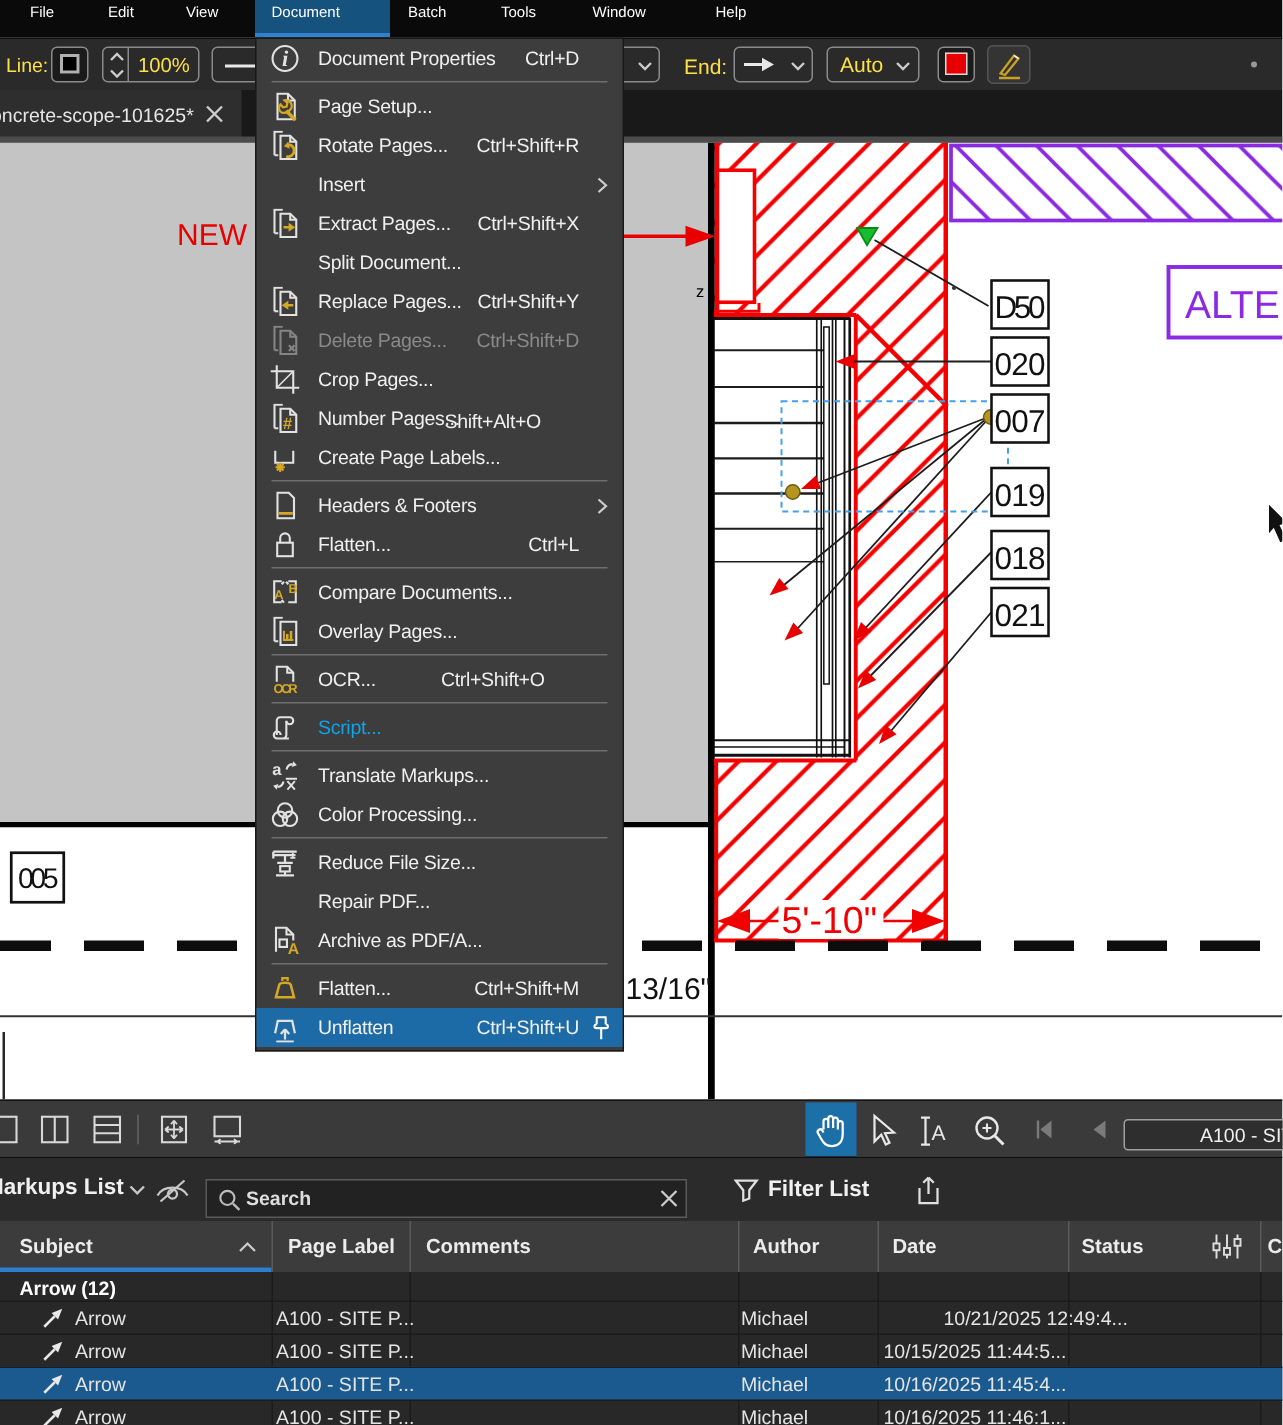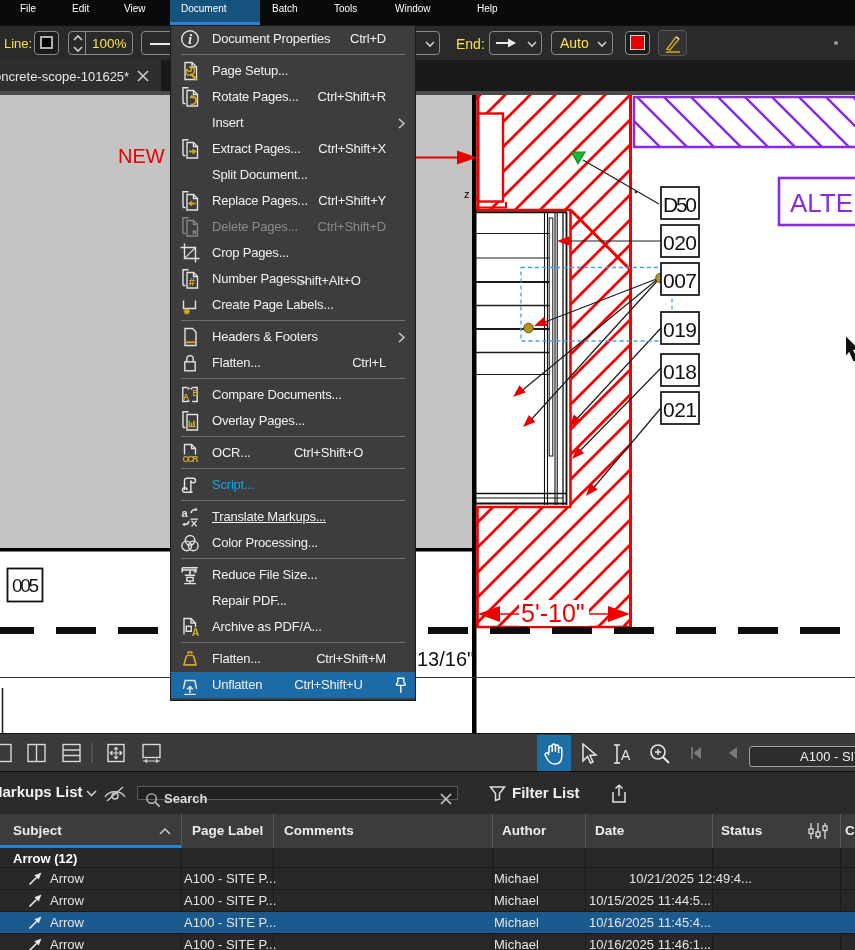--- a/index.html
+++ b/index.html
@@ -227,21 +227,21 @@
 <div class="abs" style="left:0;top:771px;width:855px;height:43px;background:#2b2b2b;border-top:1px solid #0f0f0f;color:#f0f0f0;">
 <span class="abs" style="left:-10px;top:11px;font-size:15px;font-weight:bold;">Markups List</span>
 <svg class="abs" style="left:85px;top:17px" width="13" height="9" viewBox="0 0 13 9">
       <path d="M2,2 L6.5,6.5 L11,2" stroke="#c8c8c8" stroke-width="1.6" fill="none"></path>
     </svg>
 <svg class="abs" style="left:103px;top:13px" width="24" height="18" viewBox="0 0 24 18">
       <path d="M2,12 C6,5 18,5 22,12" fill="none" stroke="#c8c8c8" stroke-width="1.5"></path>
       <circle cx="12" cy="11" r="3" fill="none" stroke="#c8c8c8" stroke-width="1.5"></circle>
       <path d="M4,16 L20,2" stroke="#c8c8c8" stroke-width="1.5"></path>
     </svg>
-<div class="abs" style="left:137px;top:14px;width:321px;height:14px;background:#222;border:1px solid #5a5a5a;">
+<div class="abs" style="left:137px;top:14px;width:321px;height:26px;background:#222;border:1px solid #5a5a5a;">
 <svg class="abs" style="left:7px;top:5px" width="16" height="16" viewBox="0 0 17 17">
         <circle cx="7" cy="7" r="5" fill="none" stroke="#bbb" stroke-width="1.5"></circle>
         <path d="M11,11 L15.5,15.5" stroke="#bbb" stroke-width="1.7"></path>
       </svg>
 <span class="abs" style="left:26px;top:4px;font-size:13px;font-weight:bold;color:#ddd;">Search</span>
 <svg class="abs" style="left:301px;top:5px" width="14" height="14" viewBox="0 0 14 14">
         <path d="M2,2 L12,12 M12,2 L2,12" stroke="#ccc" stroke-width="1.5"></path>
       </svg>
 </div>
 <svg class="abs" style="left:489px;top:13px" width="17" height="17" viewBox="0 0 17 17">
@@ -444,21 +444,21 @@
 <span class="abs" style="left:41px;top:451px;color:#0ea5e9;white-space:nowrap;">Script...</span>
 <div class="abs" style="left:10px;top:474px;width:224px;height:1px;background:#6e6e6e;"></div>
 <svg class="abs" style="left:9px;top:481px" width="20" height="20" viewBox="0 0 20 20">
       <text x="1.5" y="9.5" font-size="11" font-weight="bold" fill="#e2e2e2">a</text>
       <path d="M10.5,12.2 h7.5 M11.6,13.8 l5,5.6 M16.6,13.8 l-5,5.6" stroke="#e2e2e2" stroke-width="1.3" fill="none"></path>
       <path d="M11,6 a4.5,4.5 0 0 1 4,-3.6" stroke="#e2e2e2" fill="none" stroke-width="1.4"></path>
       <path d="M15.5,0.5 l2.4,2.6 l-3.4,1.2 Z" fill="#e2e2e2" stroke="none"></path>
       <path d="M9,14 a4.5,4.5 0 0 1 -4,3.6" stroke="#e2e2e2" fill="none" stroke-width="1.4"></path>
       <path d="M4.5,19.5 l-2.4,-2.6 l3.4,-1.2 Z" fill="#e2e2e2" stroke="none"></path>
     </svg>
-<span class="abs" style="left:41px;top:483px;color:#f0f0f0;white-space:nowrap;text-decoration:underline;">Translate Markups...</span>
+<span class="abs" style="left:41px;top:483px;color:#f0f0f0;white-space:nowrap;">Translate Markups...</span>
 <svg class="abs" style="left:9px;top:507px" width="20" height="20" viewBox="0 0 20 20">
       <circle cx="10" cy="7.3" r="4.8" stroke="#e2e2e2" fill="none" stroke-width="1.4"></circle>
       <circle cx="6.7" cy="12.9" r="4.8" stroke="#e2e2e2" fill="none" stroke-width="1.4"></circle>
       <circle cx="13.3" cy="12.9" r="4.8" stroke="#e2e2e2" fill="none" stroke-width="1.4"></circle>
     </svg>
 <span class="abs" style="left:41px;top:509px;color:#f0f0f0;white-space:nowrap;">Color Processing...</span>
 <div class="abs" style="left:10px;top:532px;width:224px;height:1px;background:#6e6e6e;"></div>
 <svg class="abs" style="left:9px;top:539px" width="20" height="20" viewBox="0 0 20 20">
       <path d="M2.2,2.8 H17.8 M2.2,2.8 V7.4 M2.2,5.1 H17" stroke="#e2e2e2" stroke-width="1.5" fill="none"></path>
       <path d="M15.2,3.5 v3.4 M13.5,6.9 h3.4" stroke="#e2e2e2" stroke-width="1.2" fill="none"></path>
@@ -481,16 +481,16 @@
       <path d="M8.2,5 V3 H11.8 V5" stroke="#d4a824" fill="none" stroke-width="1.5"></path>
     </svg>
 <span class="abs" style="left:41px;top:625px;color:#f0f0f0;white-space:nowrap;">Flatten...</span>
 <div class="abs" style="left:100px;top:625px;width:115px;text-align:right;color:#f0f0f0;white-space:nowrap;">Ctrl+Shift+M</div>
 <div class="abs" style="left:0;top:646px;width:244px;height:26px;background:#1d6ba6;"></div>
 <svg class="abs" style="left:9px;top:649px" width="20" height="20" viewBox="0 0 20 20">
       <path d="M3.4,13.8 L5.2,5.5 H14.8 L16.6,13.8" stroke="#e2e2e2" fill="none" stroke-width="1.5"></path>
       <path d="M10,18 V12 M10,11.2 l-2.8,3.2 M10,11.2 l2.8,3.2 M4.2,19.4 H15.8" stroke="#e2e2e2" stroke-width="1.5" fill="none"></path>
     </svg>
 <span class="abs" style="left:41px;top:651px;color:#f0f0f0;white-space:nowrap;">Unflatten</span>
-<div class="abs" style="left:100px;top:651px;width:115px;text-align:center;color:#f0f0f0;white-space:nowrap;">Ctrl+Shift+U</div>
+<div class="abs" style="left:100px;top:651px;width:115px;text-align:right;color:#f0f0f0;white-space:nowrap;">Ctrl+Shift+U</div>
 <svg class="abs" style="left:221px;top:650px" width="17" height="19" viewBox="0 0 17 19">
       <path d="M5.2,2.2 H12.4 M5.8,2.8 V6.8 M11.8,2.8 V6.8 M5.8,6.8 C3.8,7.2 3.8,9.4 5.8,9.4 H11.8 C13.8,9.4 13.8,7.2 11.8,6.8 M8.8,9.4 V16.8" stroke="#fff" stroke-width="1.4" fill="none"></path>
     </svg>
 </div>
 </body></html>

